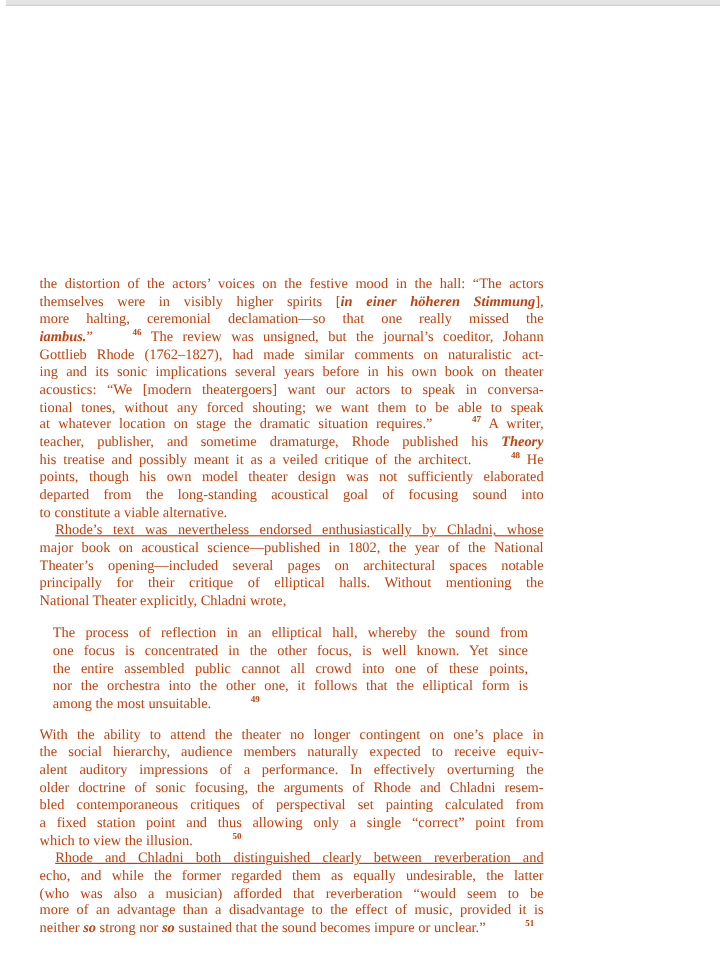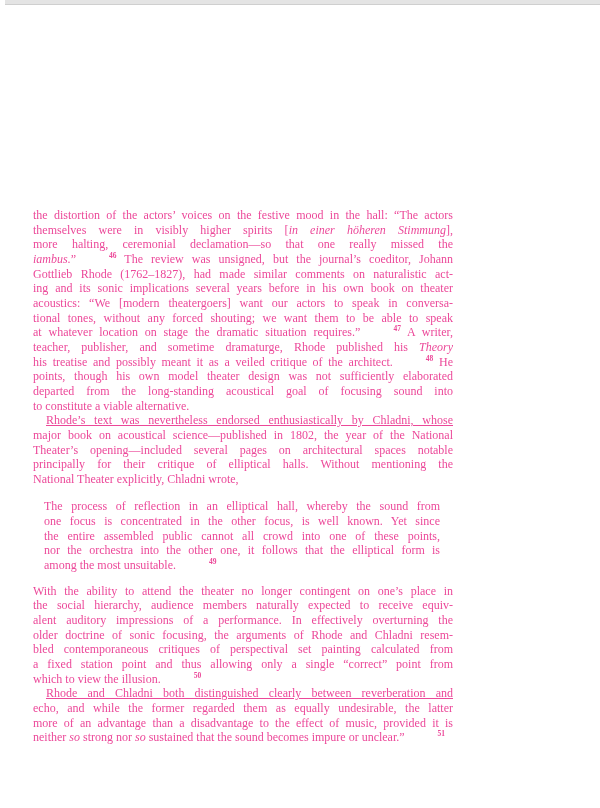--- a/index.html
+++ b/index.html
@@ -19,38 +19,38 @@
     top: 0;
     left: 5px;
     right: 0;
     height: 4px;
     background: #e4e4e4;
     border-bottom: 1px solid #cfcfcf;
   }
   .text-column {
     position: absolute;
     left: 33px;
-    top: 208px;
+    top: 229px;
     width: 420px;
     font-size: 12px;
     line-height: 14.66px;
-    color: #ec4899;
+    color: #c2410c;
     overflow: hidden;
   }
   .para { margin: 0; }
   .para.quote {
     margin: 13px 13px 11px 11px;
   }
   .line {
     text-align: justify;
     text-align-last: justify;
   }
   .line.last { text-align-last: left; }
   .line.indent { text-indent: 13px; text-decoration: underline; }
-  .text-column i { font-style: italic; }
+  .text-column i { font-style: italic; font-weight: bold; }
   .text-column sup {
     font-size: 7.5px;
     font-weight: 700;
     line-height: 0;
     vertical-align: super;
     letter-spacing: 0;
     margin-left: 33px;
   }
 </style>
 </head>
@@ -94,16 +94,17 @@
       <div class="line">the social hierarchy, audience members naturally expected to receive equiv-</div>
       <div class="line">alent auditory impressions of a performance. In effectively overturning the</div>
       <div class="line">older doctrine of sonic focusing, the arguments of Rhode and Chladni resem-</div>
       <div class="line">bled contemporaneous critiques of perspectival set painting calculated from</div>
       <div class="line">a fixed station point and thus allowing only a single “correct” point from</div>
       <div class="line last">which to view the illusion.<sup>50</sup></div>
     </div>
     <div class="para body">
       <div class="line indent">Rhode and Chladni both distinguished clearly between reverberation and</div>
       <div class="line">echo, and while the former regarded them as equally undesirable, the latter</div>
+      <div class="line">(who was also a musician) afforded that reverberation “would seem to be</div>
       <div class="line">more of an advantage than a disadvantage to the effect of music, provided it is</div>
       <div class="line last">neither <i>so</i> strong nor <i>so</i> sustained that the sound becomes impure or unclear.”<sup>51</sup></div>
     </div>
   </div>
 
 </body></html>

